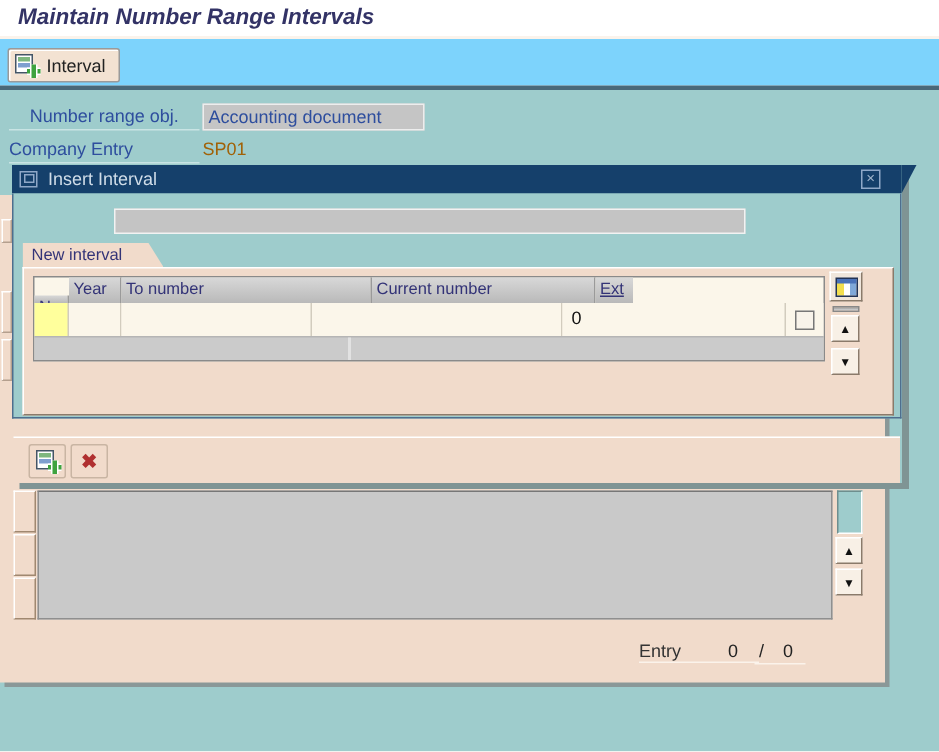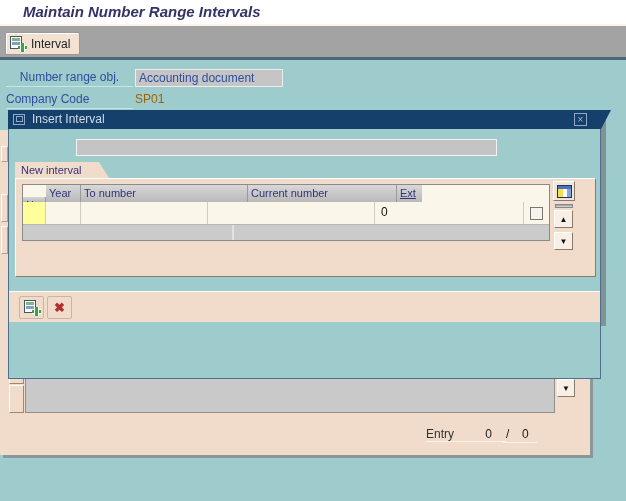--- a/index.html
+++ b/index.html
@@ -3,26 +3,26 @@
 <meta charset="utf-8">
 <style>
   * { margin:0; padding:0; box-sizing:border-box; }
   html,body { background:#ffffff; }
   #screen {
     position:relative; width:626px; height:501px; overflow:hidden;
     font-family:"Liberation Sans", sans-serif; background:#ffffff;
   }
   
   .page-title {
-    position:absolute; left:23px; top:3px;
+    position:absolute; left:12px; top:3px;
     font-size:15px; font-weight:bold; font-style:italic; color:#333366;
   }
   .app-toolbar {
     position:absolute; left:0; top:24px; width:626px; height:33px;
-    background:#a3a3a3; border-top:2px solid #FBF3EB;
+    background:#7dd3fc; border-top:2px solid #FBF3EB;
   }
   .interval-btn {
     position:absolute; left:5px; top:6px; height:23px;
     display:inline-flex; align-items:center; gap:5px; padding:0 9px 0 4px;
     background:#F3E2D2; border:1px solid #9a9a9a; border-radius:2px;
     box-shadow:inset 1px 1px 0 #ffffff; font-size:12px; color:#222; cursor:pointer;
   }
   .toolbar-divider {
     position:absolute; left:0; top:57px; width:626px; height:3px; background:#4A6878;
   }
@@ -77,21 +77,21 @@
   .dlg-corner { position:absolute; left:593px; top:0; width:0; height:0;
     border-top:19px solid #15406B; border-right:10px solid transparent; }
   .dlg-win-icon { position:absolute; left:5px; top:4px; width:12px; height:11px;
     border:1px solid #8FA8C8; }
   .dlg-win-icon::before { content:""; position:absolute; left:2px; bottom:2px;
     width:5px; height:4px; border:1px solid #8FA8C8; }
   .dlg-title { position:absolute; left:24px; top:2px; font-size:12px; color:#CFDCE8; }
   .dlg-close { position:absolute; left:566px; top:3px; width:13px; height:13px;
     border:1px solid #8FA8C8; color:#9FB4CC; font-size:10px; line-height:11px;
     text-align:center; cursor:pointer; }
-  .dlg-body { position:absolute; left:0; top:19px; width:593px; height:250px;
+  .dlg-body { position:absolute; left:0; top:19px; width:593px; height:150px;
     background:#9ECCCC; border:1px solid #4E6E8E; border-top:none; }
   .dlg-grayfield { position:absolute; left:67px; top:10px; width:421px; height:17px;
     background:#C4C4C4; border:1px solid #F2F2F2; cursor:text; }
   .dlg-tab { position:absolute; left:6px; top:33px; width:94px; height:16px;
     background:#F1DBCB; clip-path:polygon(0 0, calc(100% - 10px) 0, 100% 100%, 0 100%);
     font-size:11px; color:#333377; padding:2px 0 0 6px; cursor:pointer; }
   .dlg-group { position:absolute; left:6px; top:49px; width:581px; height:99px;
     background:#F1DBCB; border:1px solid; border-color:#FFFFFF #8A7A6A #8A7A6A #FFFFFF; }
   .itable { position:absolute; left:6px; top:5px; width:528px; border:1px solid #8A8A8A; background:#FBF6EA; }
   .itable-header { display:flex; height:17px; }
@@ -159,21 +159,21 @@
       </span>
       <span>Interval</span>
     </button>
   </div>
   <div class="toolbar-divider"></div>
 
   <div class="main-bg"></div>
 
   <div class="fld-label l1">Number range obj.</div>
   <div class="fld-value-box">Accounting document</div>
-  <div class="fld-label l2">Company Code</div>
+  <div class="fld-label l2">Company Entry</div>
   <div class="fld-value-text">SP01</div>
 
   <div class="base-panel">
     <div class="edge-bump bump1"></div>
     <div class="edge-bump bump2"></div>
     <div class="edge-bump bump3"></div>
 
     <div class="base-table">
       <div class="sel-cell sc1"></div>
       <div class="sel-cell sc2"></div>

